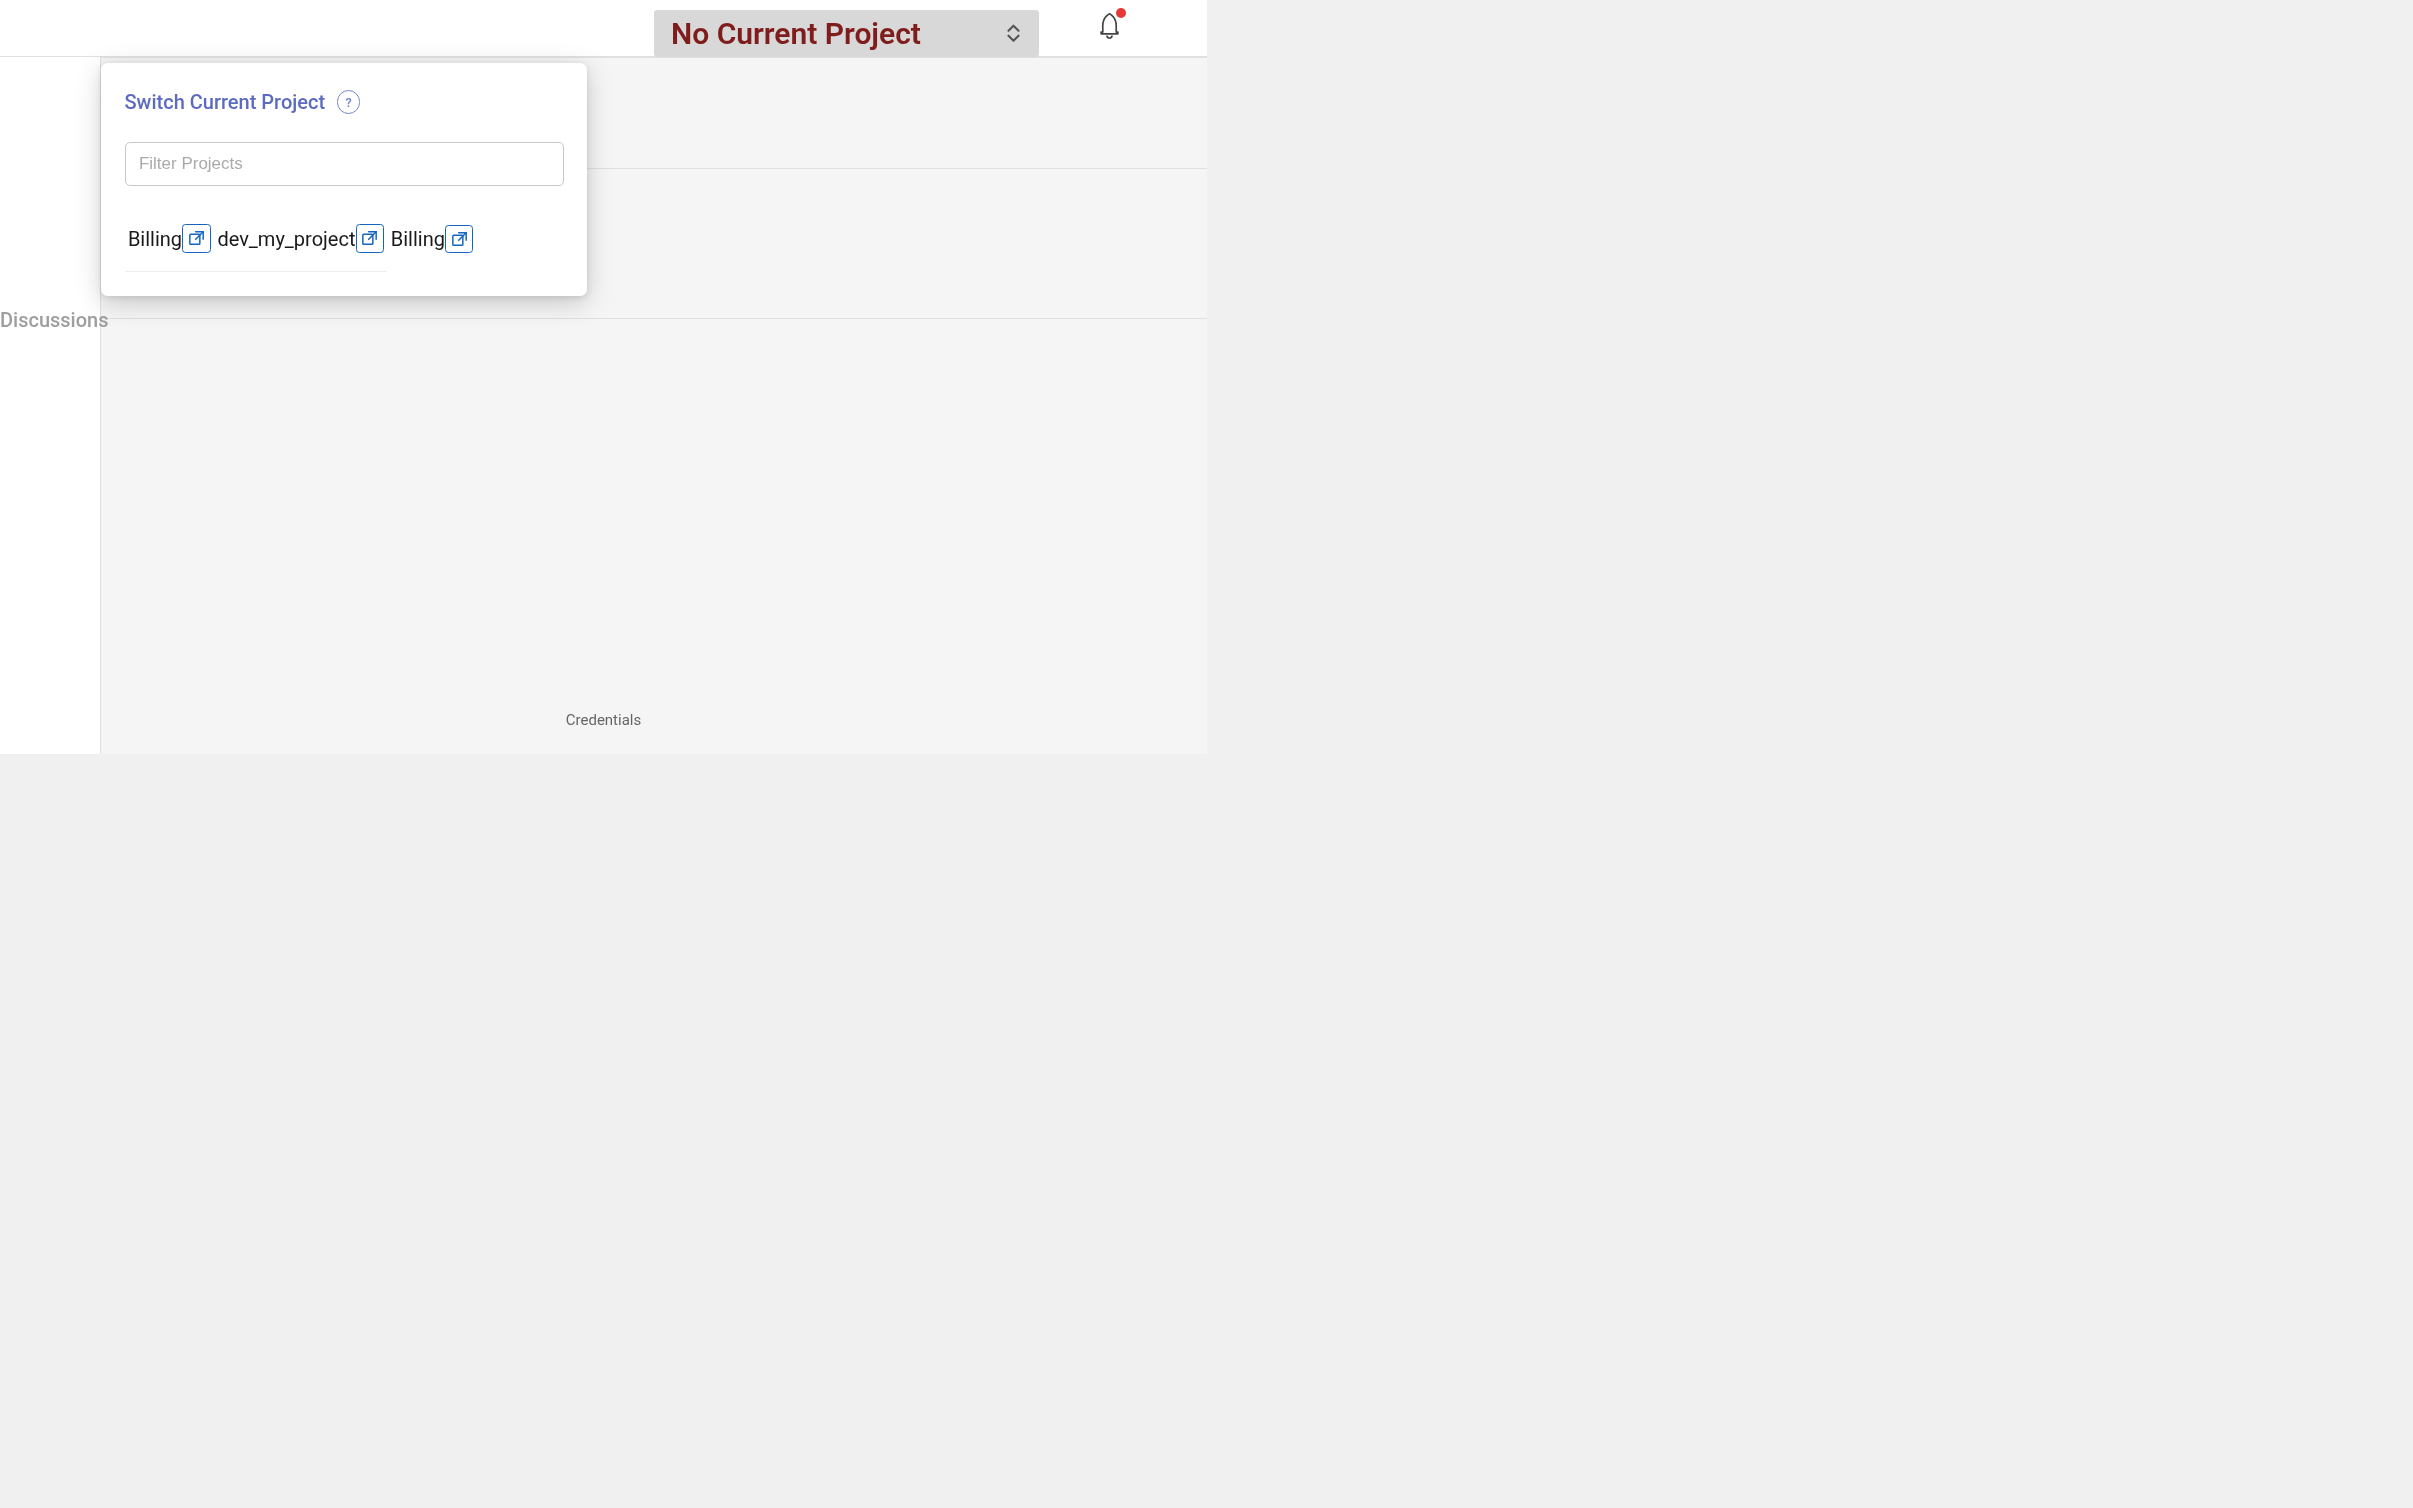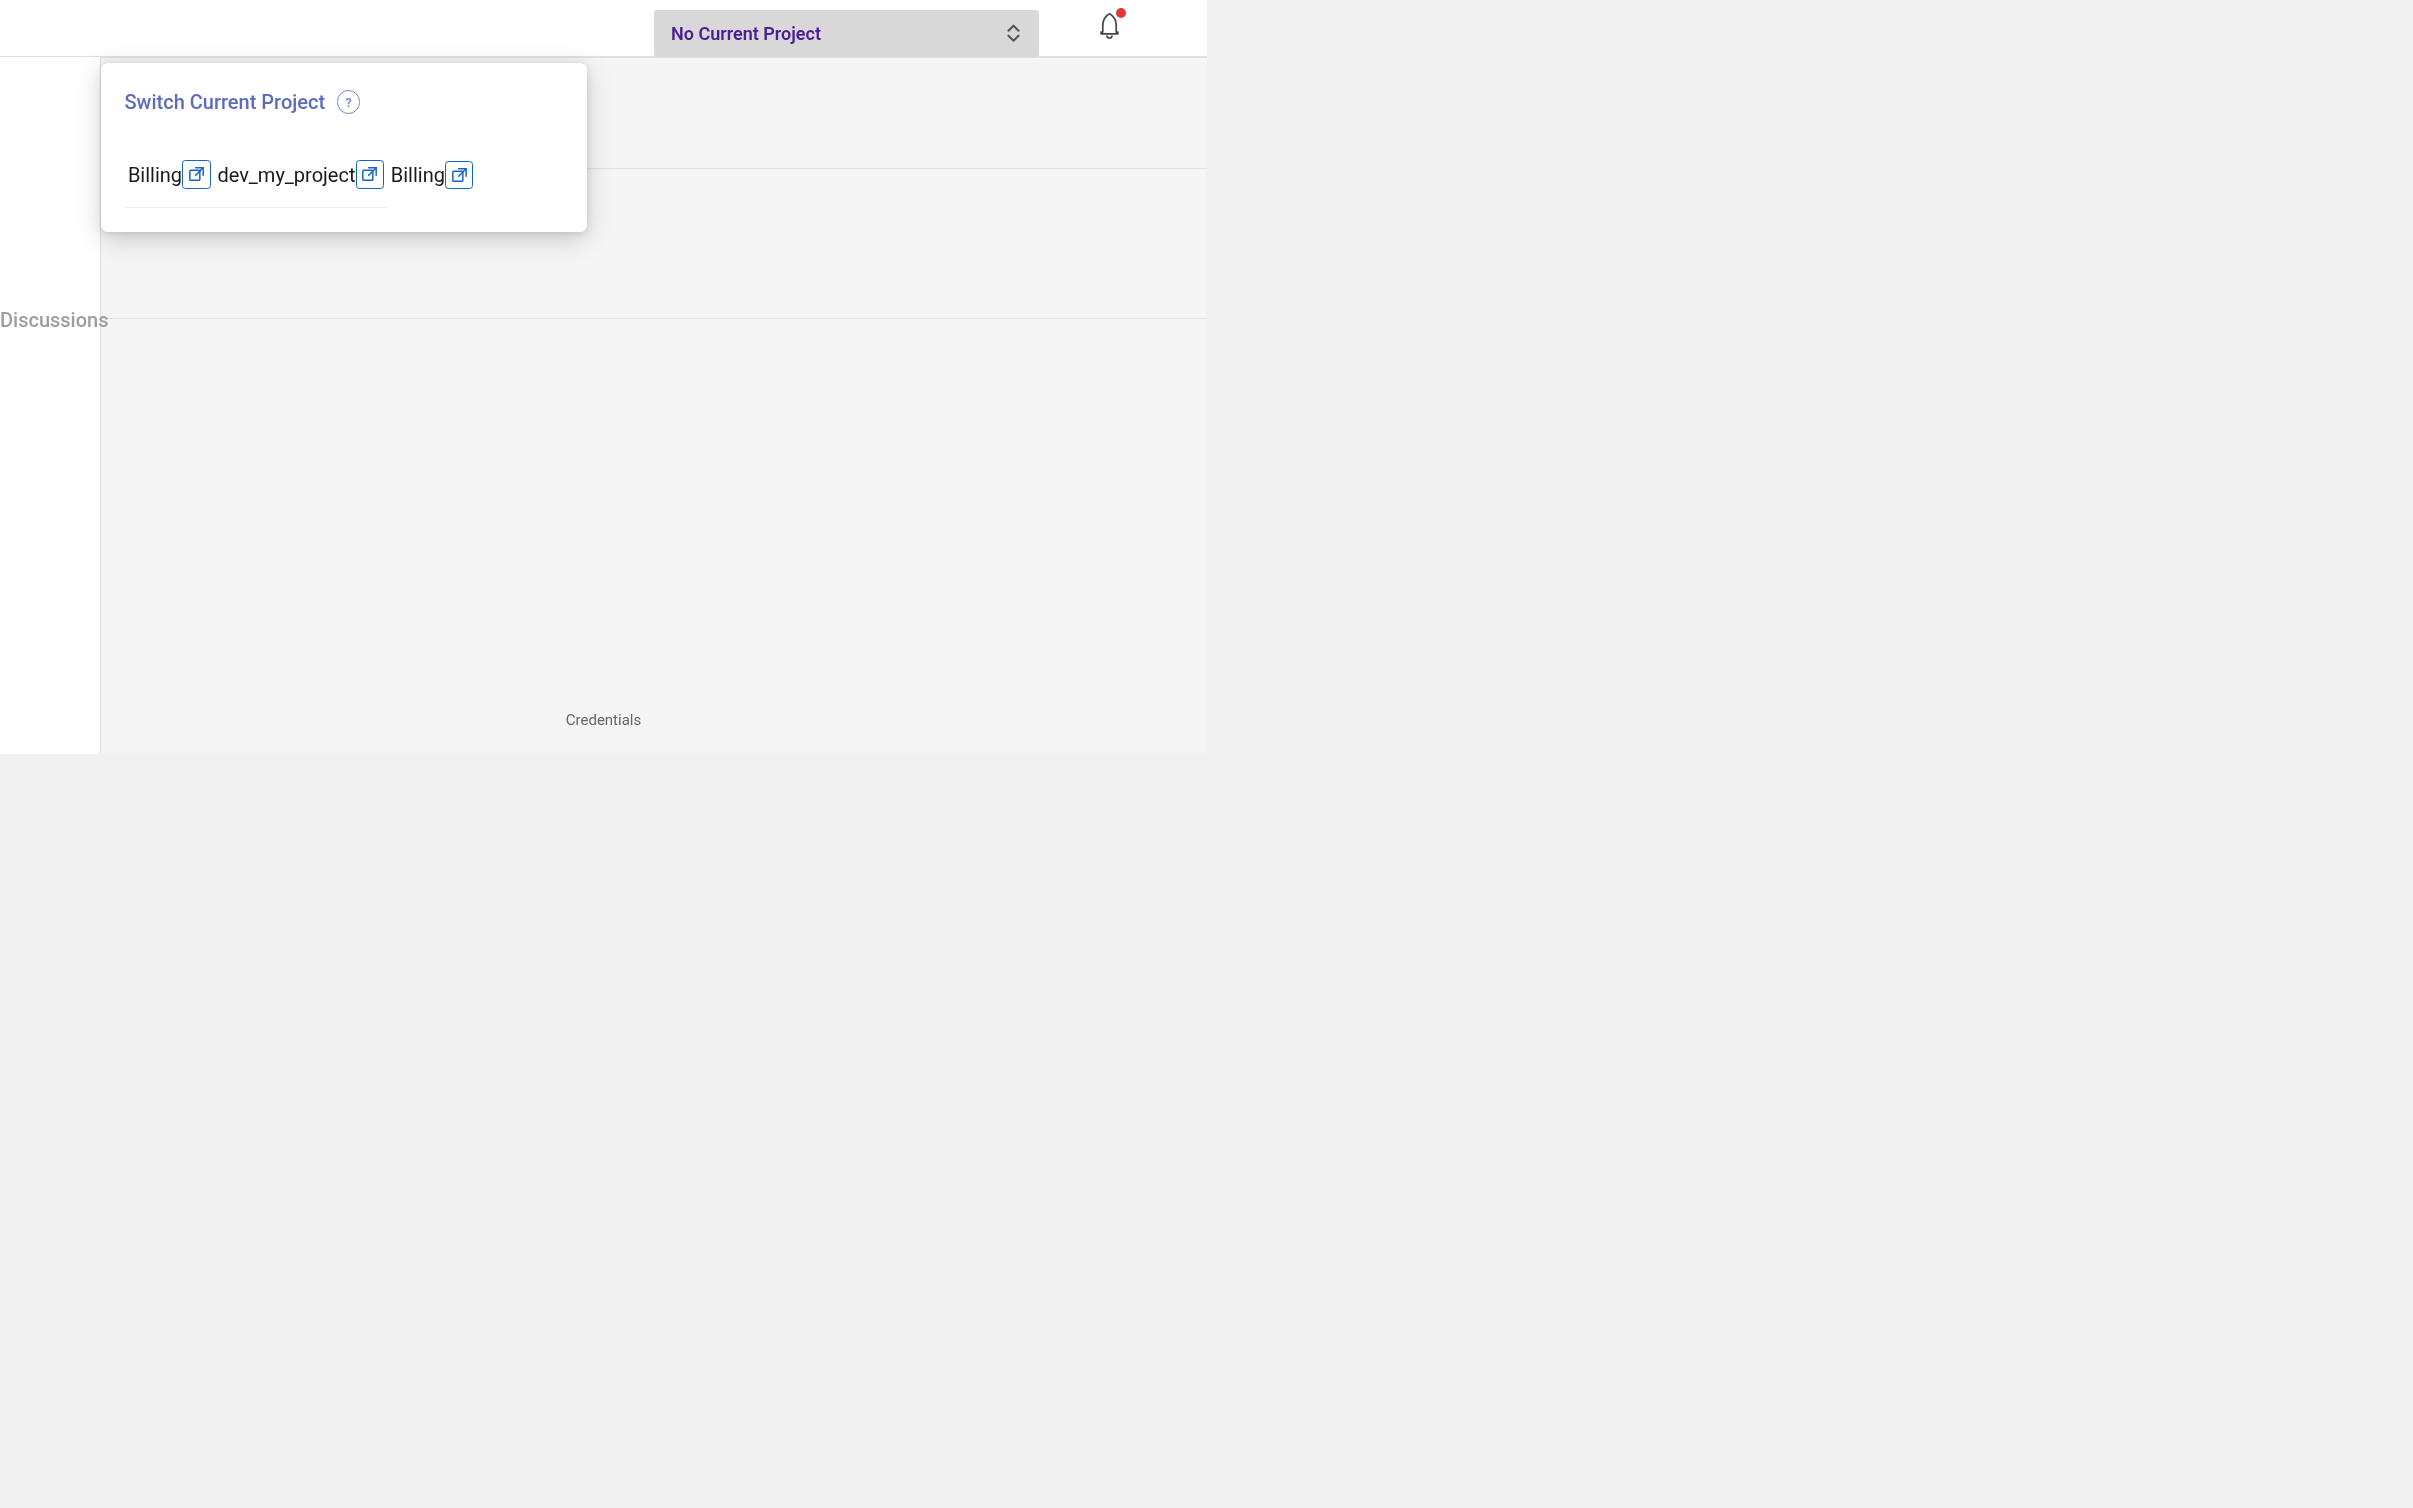--- a/index.html
+++ b/index.html
@@ -53,23 +53,23 @@
       background: #d8d8d8;
       border-radius: 3.4px;
       display: flex;
       align-items: center;
       justify-content: space-between;
       padding: 0 17px;
       cursor: pointer;
     }
 
     .project-selector-btn .label {
-      font-size: 18px;
+      font-size: 30px;
       font-weight: 600;
-      color: #4c1d95;
+      color: #7f1d1d;
     }
 
     .project-selector-btn .chevron {
       font-size: 15px;
       color: #555;
       display: flex;
       flex-direction: column;
       align-items: center;
       line-height: 1;
     }
@@ -276,20 +276,23 @@
 
 <div class="dropdown-overlay">
 
   <div class="dropdown-header">
     <span class="dropdown-title">Switch Current Project</span>
     <div class="help-icon">
       <span>?</span>
     </div>
   </div>
 
+  <div class="filter-input-wrapper">
+    <input type="text" class="filter-input" placeholder="Filter Projects" style="">
+  </div>
 
   <div class="project-list">
 
     <div class="project-item">
       <span class="project-name">Billing</span>
       <div class="external-link-icon">
         <svg viewBox="0 0 18 18" fill="none" xmlns="http://www.w3.org/2000/svg">
           <rect x="1" y="4" width="12" height="12" rx="1" stroke="#1565c0" stroke-width="1.8" fill="none"></rect>
           <path d="M8 1h9v9" stroke="#1565c0" stroke-width="1.8" stroke-linecap="round" stroke-linejoin="round"></path>
           <line x1="17" y1="1" x2="8" y2="10" stroke="#1565c0" stroke-width="1.8" stroke-linecap="round"></line>

